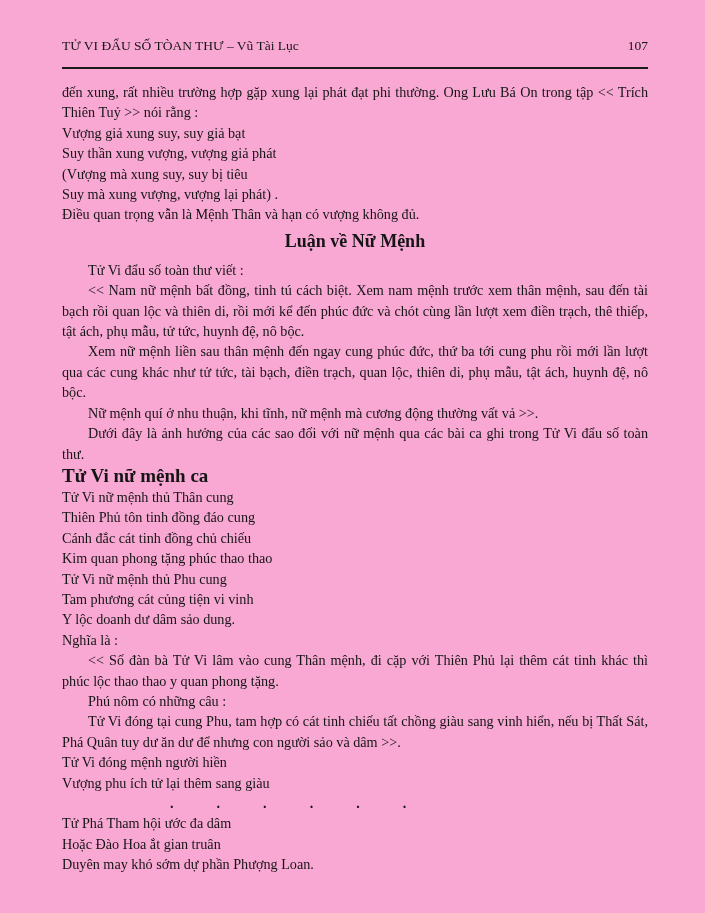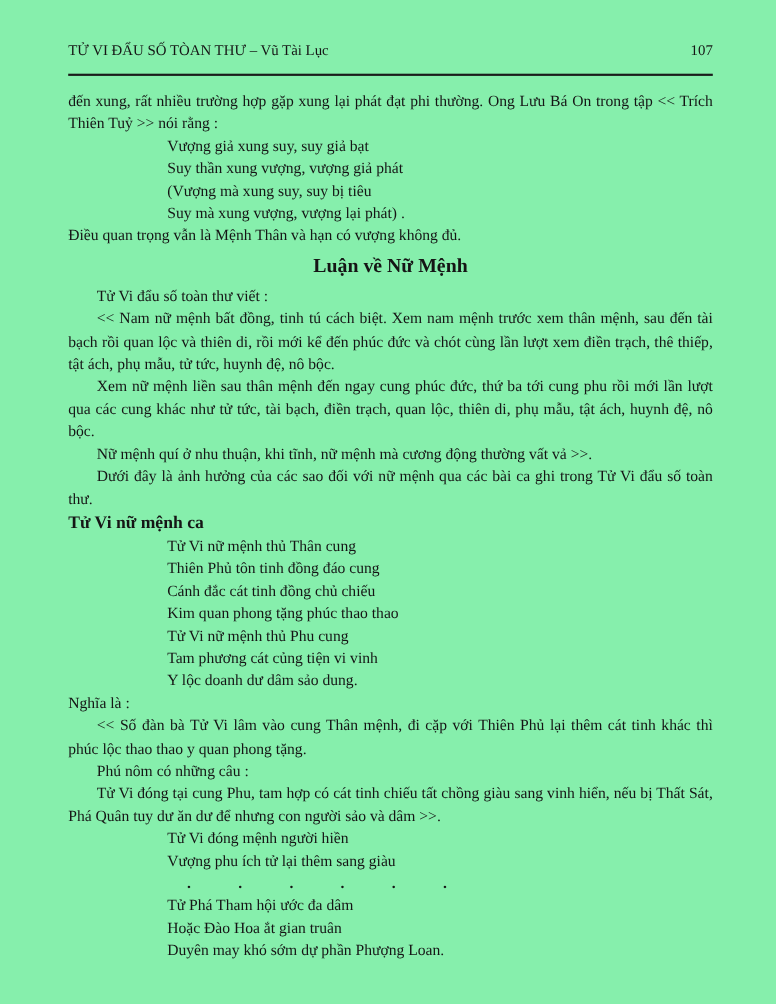--- a/index.html
+++ b/index.html
@@ -1,18 +1,18 @@
 <!DOCTYPE html>
 <html><head>
 <meta charset="utf-8">
 <style>
   html, body { margin: 0; padding: 0; background: #e8e8e8; }
   .page {
     width: 705px; height: 913px;
-    background: #86efac;
+    background: #f9a8d4;
     color: #151515;
     font-family: "Liberation Serif", "DejaVu Serif", serif;
     box-sizing: border-box;
     padding: 38px 57px 0 62px;
     overflow: hidden;
     position: relative;
   }
   .running-header {
     display: flex;
     justify-content: space-between;
@@ -27,31 +27,31 @@
   }
   .body-text {
     margin-top: 13px;
     font-size: 14.2px;
     line-height: 20.4px;
     text-align: justify;
   }
   .body-text p { margin: 0; }
   .p-indent { text-indent: 26px; }
   .quote-cont { margin-left: 18px; }
-  .verse { margin-left: 90px; text-align: left; }
+  .verse { text-align: left; }
   .verse div { white-space: nowrap; }
   .section-title {
     font-size: 18px;
     line-height: 27px;
     font-weight: bold;
     text-align: center;
     margin: 3px 0 5px 0;
   }
   .sub-heading {
-    font-size: 16px;
+    font-size: 19px;
     line-height: 21px;
     font-weight: bold;
     margin: 1px 0 1px 0;
     text-align: left;
   }
   .dots-row {
     margin-left: 108px;
     display: flex;
     gap: 43px;
     height: 20.4px;

